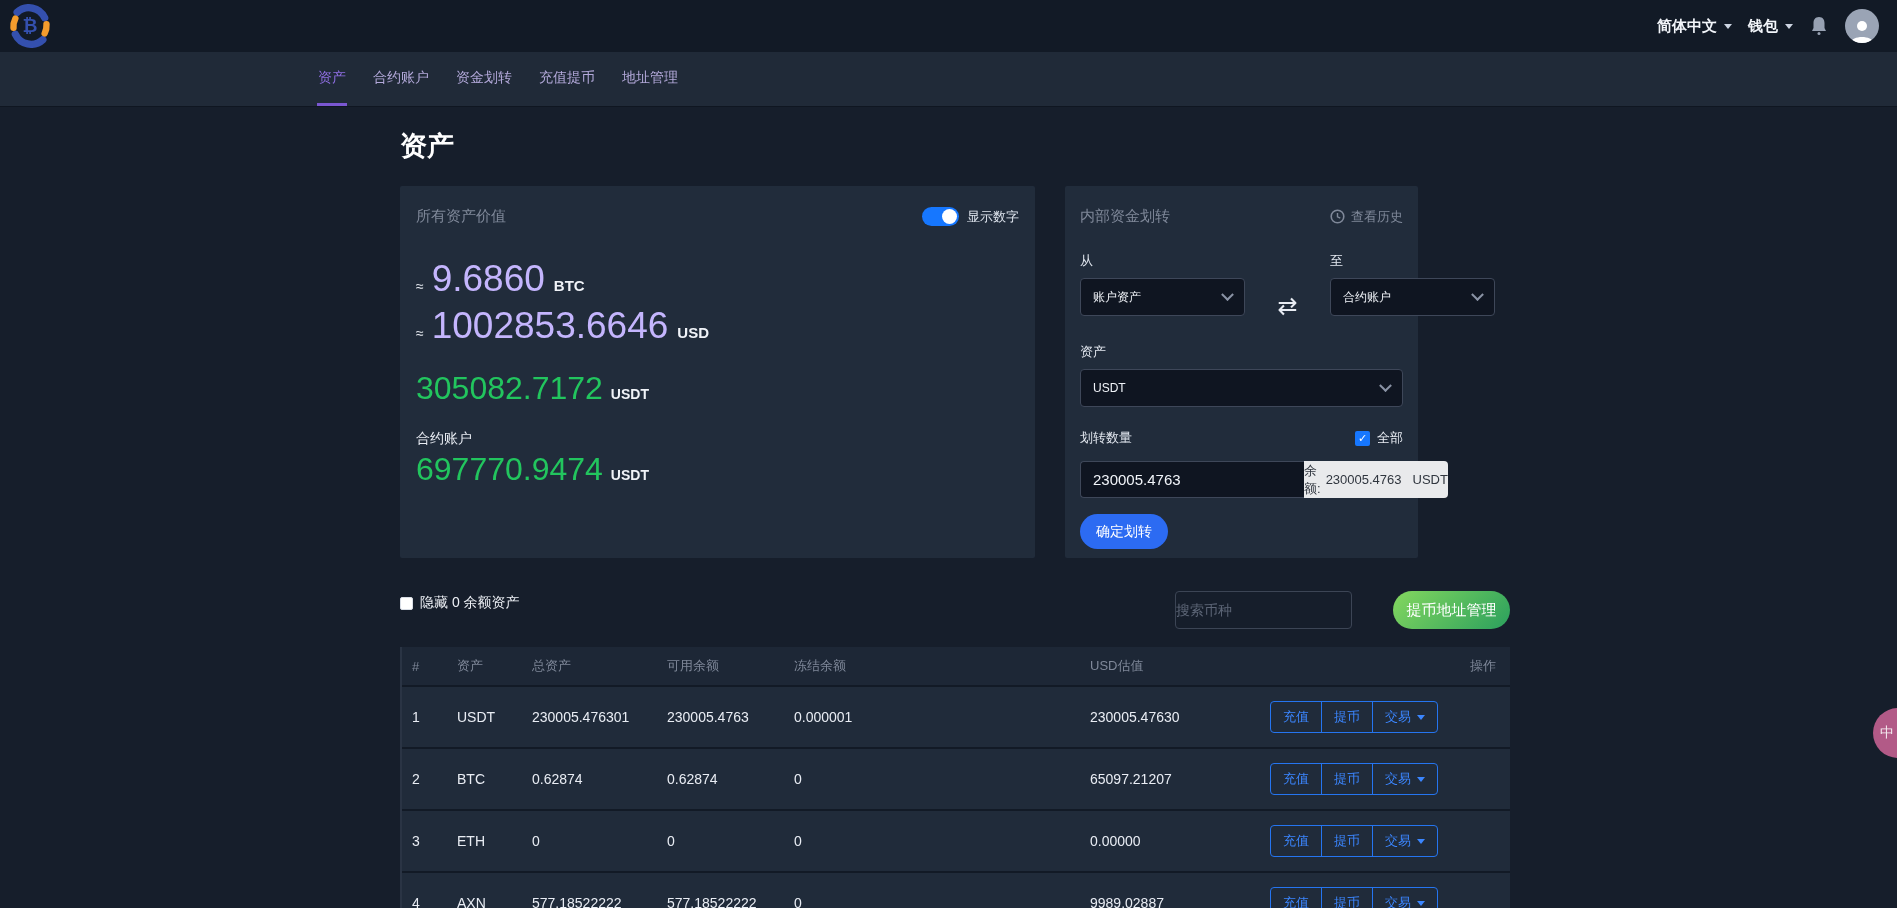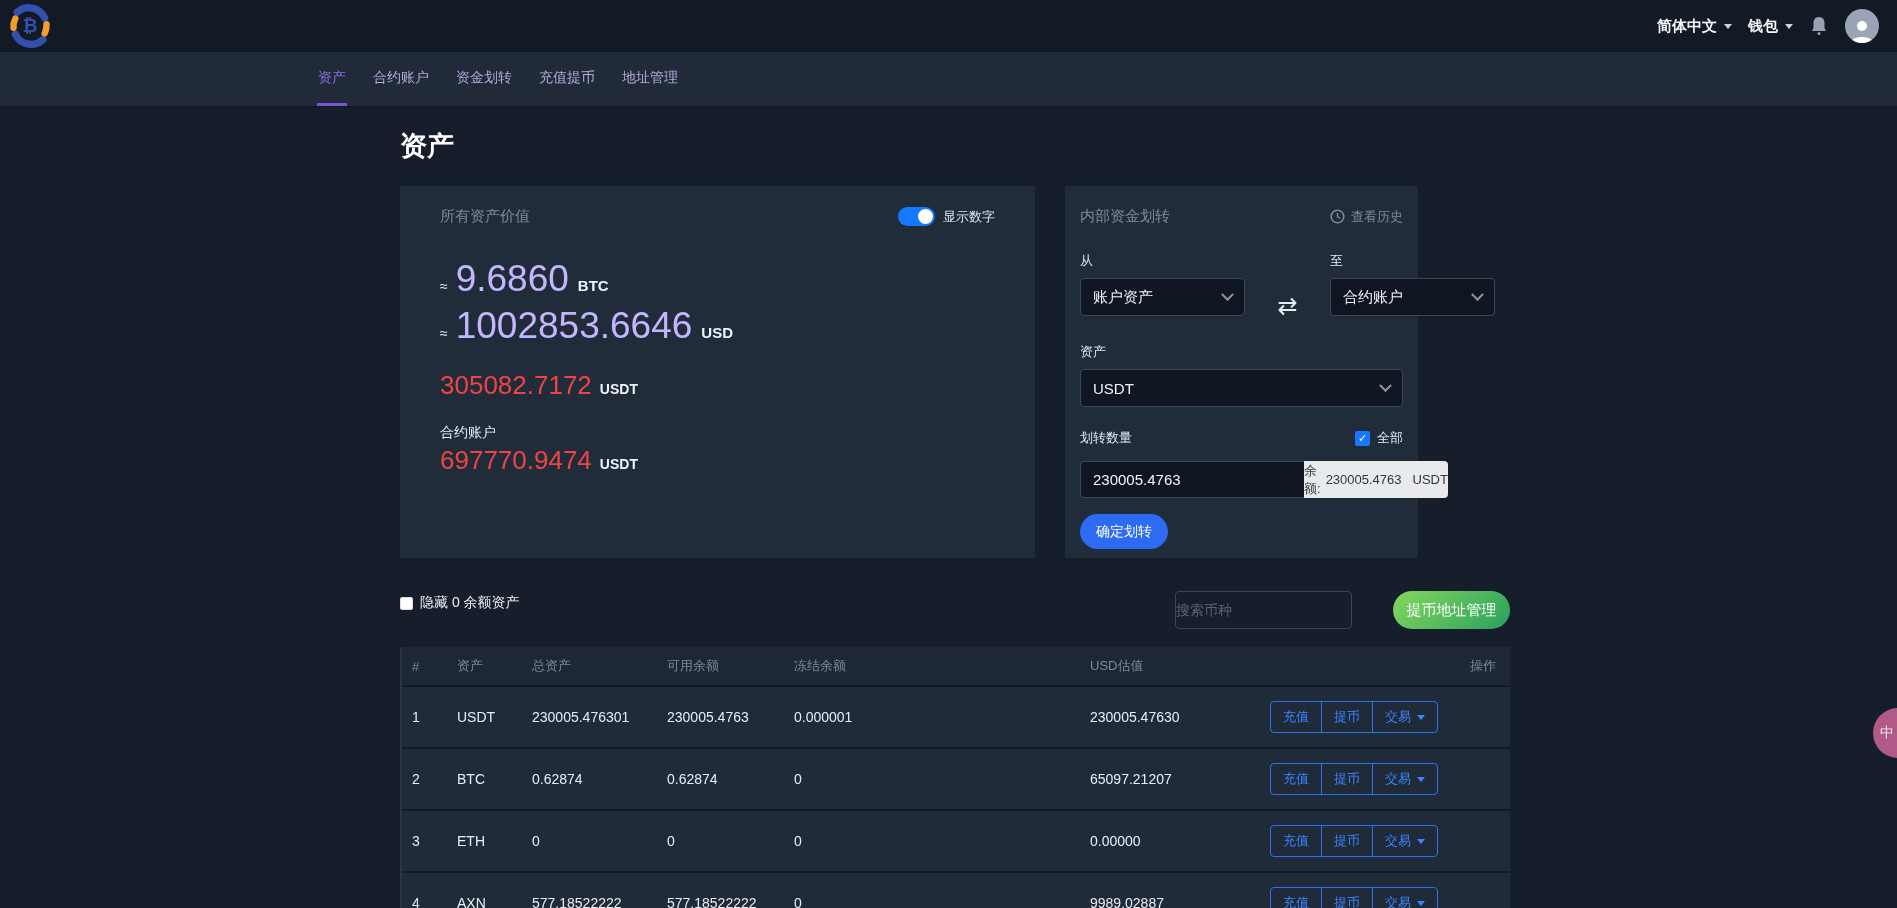--- a/index.html
+++ b/index.html
@@ -23,42 +23,42 @@
   .subnav-item.active { color:#8f6fe3; border-bottom-color:#7a57d1; }
 
   
   .content { width:1110px; margin-left:400px; }
   .page-title { margin-top:21px; font-size:27px; font-weight:600; color:#ffffff; }
   .cards { display:flex; gap:30px; margin-top:22px; }
   .card { background:#212c3b; border-radius:2px; }
   .card-title { color:#7f8899; font-size:15px; }
 
   
-  .card.assets { width:635px; height:372px; padding:21px 40px; }
+  .card.assets { width:635px; height:372px; padding:21px 16px; }
   .card-head { display:flex; justify-content:space-between; align-items:center; }
   .toggle-wrap { display:flex; align-items:center; gap:8px; color:#dfe5ee; font-size:13px; }
   .toggle { width:37px; height:19px; border-radius:10px; background:#1677ff; position:relative; cursor:pointer; }
   .toggle-knob { position:absolute; top:2px; right:2px; width:15px; height:15px; border-radius:50%; background:#ffffff; }
   .totals { margin-top:32px; }
   .total-line { display:flex; align-items:baseline; margin-bottom:5px; }
   .approx { color:#e8ecf3; font-size:14px; margin-right:8px; }
   .total-value { font-size:37px; color:#c4b5fd; }
   .total-unit { font-size:15px; font-weight:700; color:#f0f3f8; margin-left:9px; }
   .account { margin-top:23px; }
   .account-label { color:#e8ecf3; font-size:14px; margin-bottom:3px; }
   .account-line { display:flex; align-items:baseline; }
-  .account-value { font-size:26px; color:#ef4444; }
+  .account-value { font-size:32px; color:#22c55e; }
   .account-unit { font-size:14px; font-weight:700; color:#f0f3f8; margin-left:8px; }
 
   
   .card.transfer { width:353px; height:372px; padding:21px 15px; }
   .history { display:flex; align-items:center; gap:6px; color:#7f8899; font-size:13px; cursor:pointer; }
   .xfer-grid { display:grid; grid-template-columns:165px 85px 165px; margin-top:26px; }
   .fld-label { color:#e4e9f1; font-size:13px; }
-  .select { height:38px; margin-top:8px; background:#0f1521; border:1px solid #3e4759; border-radius:4px; display:flex; align-items:center; justify-content:space-between; padding:0 12px; color:#f0f3f8; font-size:15px; cursor:pointer; }
+  .select { height:38px; margin-top:8px; background:#0f1521; border:1px solid #3e4759; border-radius:4px; display:flex; align-items:center; justify-content:space-between; padding:0 12px; color:#f0f3f8; font-size:12px; cursor:pointer; }
   .chev { width:9px; height:9px; border-right:2px solid #8a93a5; border-bottom:2px solid #8a93a5; transform:rotate(45deg) translate(-2px,-2px); flex:0 0 auto; }
   .swap { display:flex; align-items:center; justify-content:center; color:#e8ecf3; font-size:24px; padding-top:22px; cursor:pointer; }
   .sect { margin-top:22px; }
   .amount-head { display:flex; justify-content:space-between; align-items:center; margin-top:22px; }
   .chk-wrap { display:flex; align-items:center; gap:7px; color:#e8ecf3; font-size:13px; cursor:pointer; }
   .chk-on { width:15px; height:15px; background:#1677ff; border-radius:2px; color:#fff; font-size:11px; display:flex; align-items:center; justify-content:center; }
   .amount-row { display:flex; margin-top:14px; height:37px; }
   .amount-input { width:230px; height:37px; background:#0f1521; border:1px solid #3e4759; border-right:none; border-radius:4px 0 0 4px; color:#f2f5fa; font-size:15px; padding:0 12px; font-family:inherit; outline:none; }
   .amount-addon { flex:1; background:#e9eaec; border-radius:0 4px 4px 0; display:flex; align-items:center; justify-content:center; color:#30363f; font-size:13px; gap:5px; }
   .addon-unit { margin-left:6px; }

